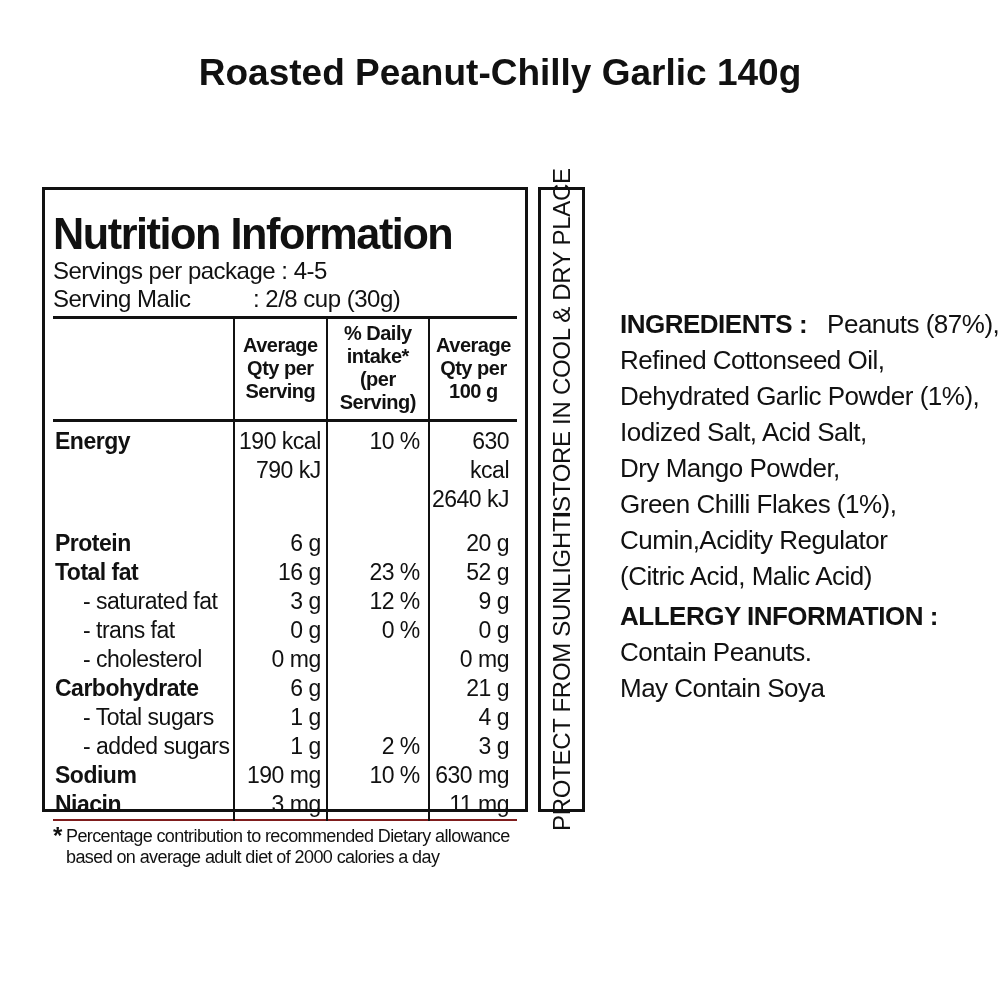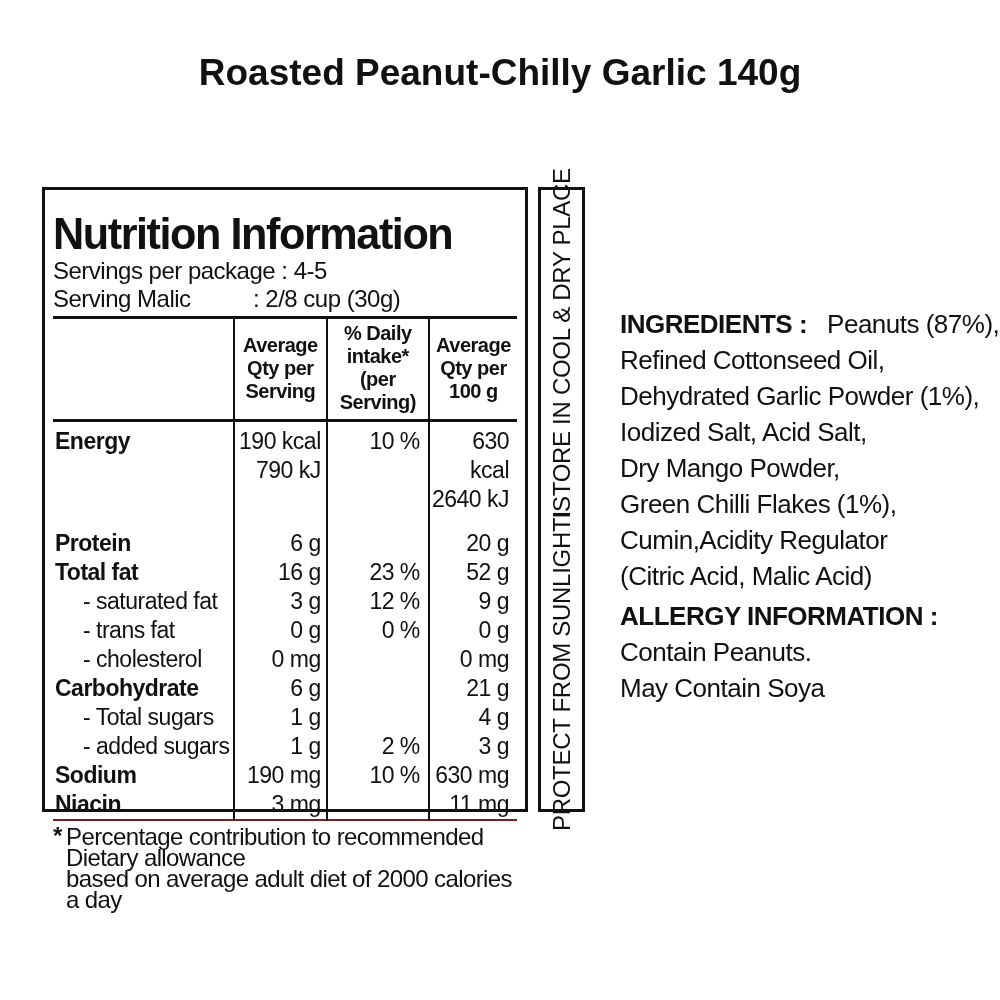--- a/index.html
+++ b/index.html
@@ -101,21 +101,21 @@
     letter-spacing: -0.6px;
   }
   .footnote-star {
     font-size: 24px;
     font-weight: 700;
     line-height: 20px;
     width: 13px;
     flex: 0 0 13px;
   }
   .footnote-text {
-    font-size: 24px;
+    font-size: 18px;
     line-height: 21px;
     white-space: pre-line;
   }
 
   
   .storage-strip {
     position: absolute;
     left: 538px;
     top: 187px;
     width: 47px;

